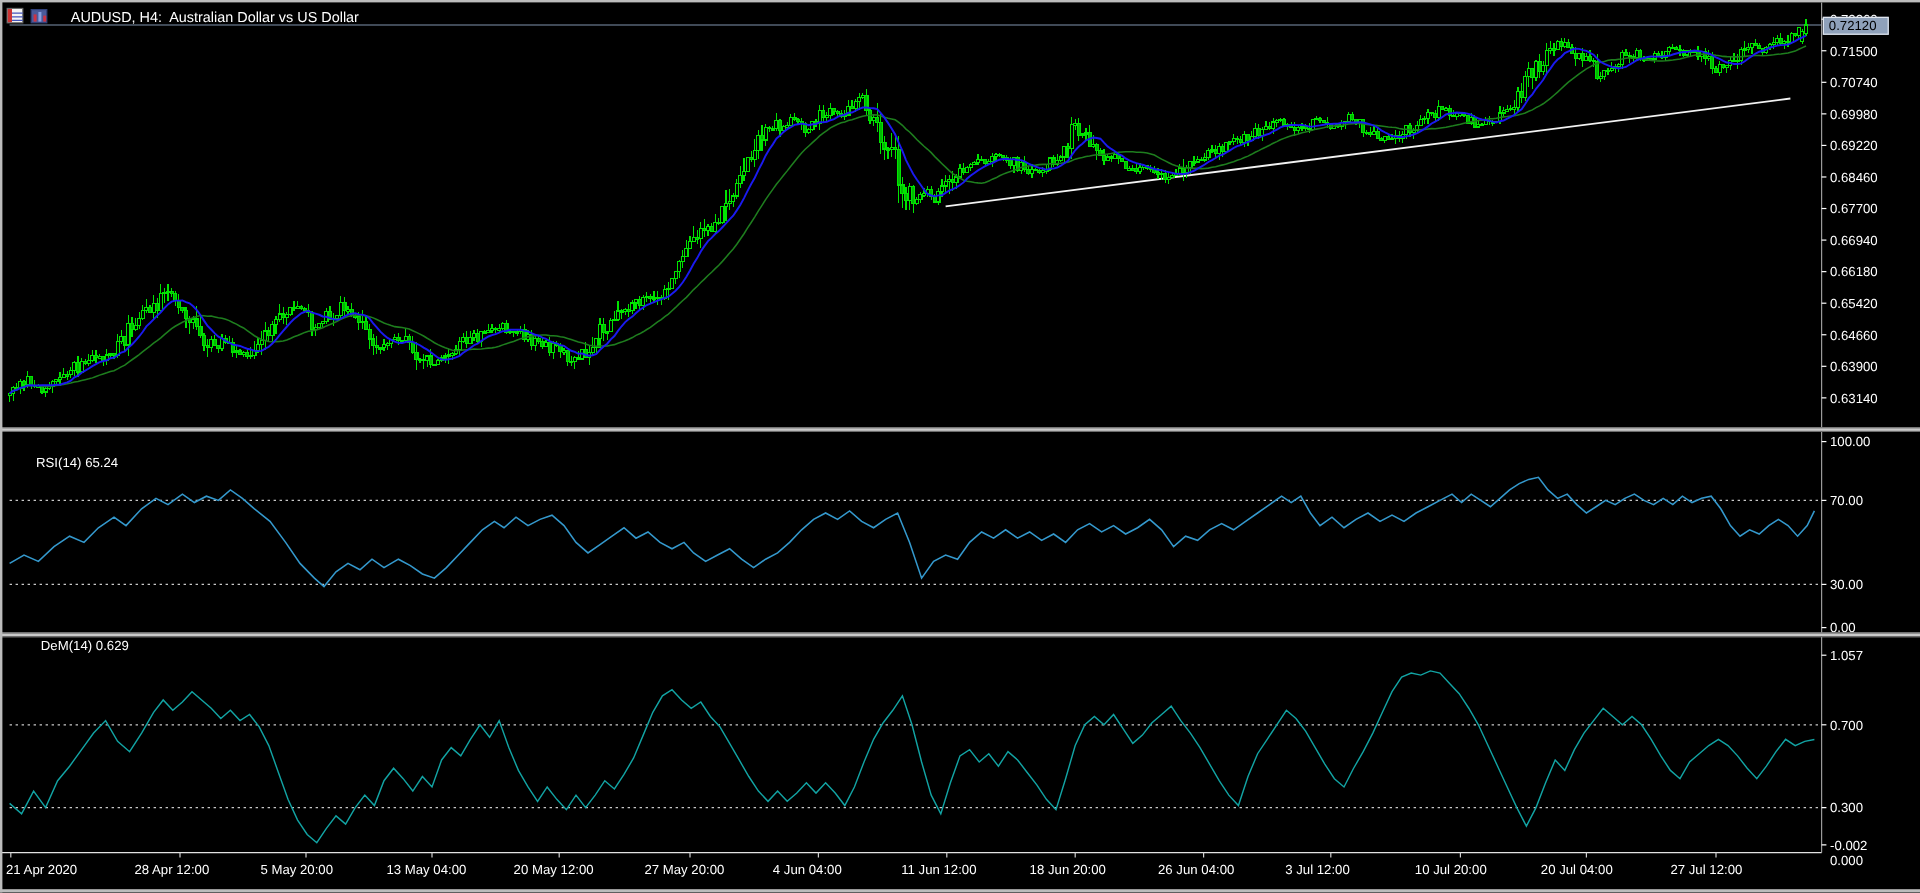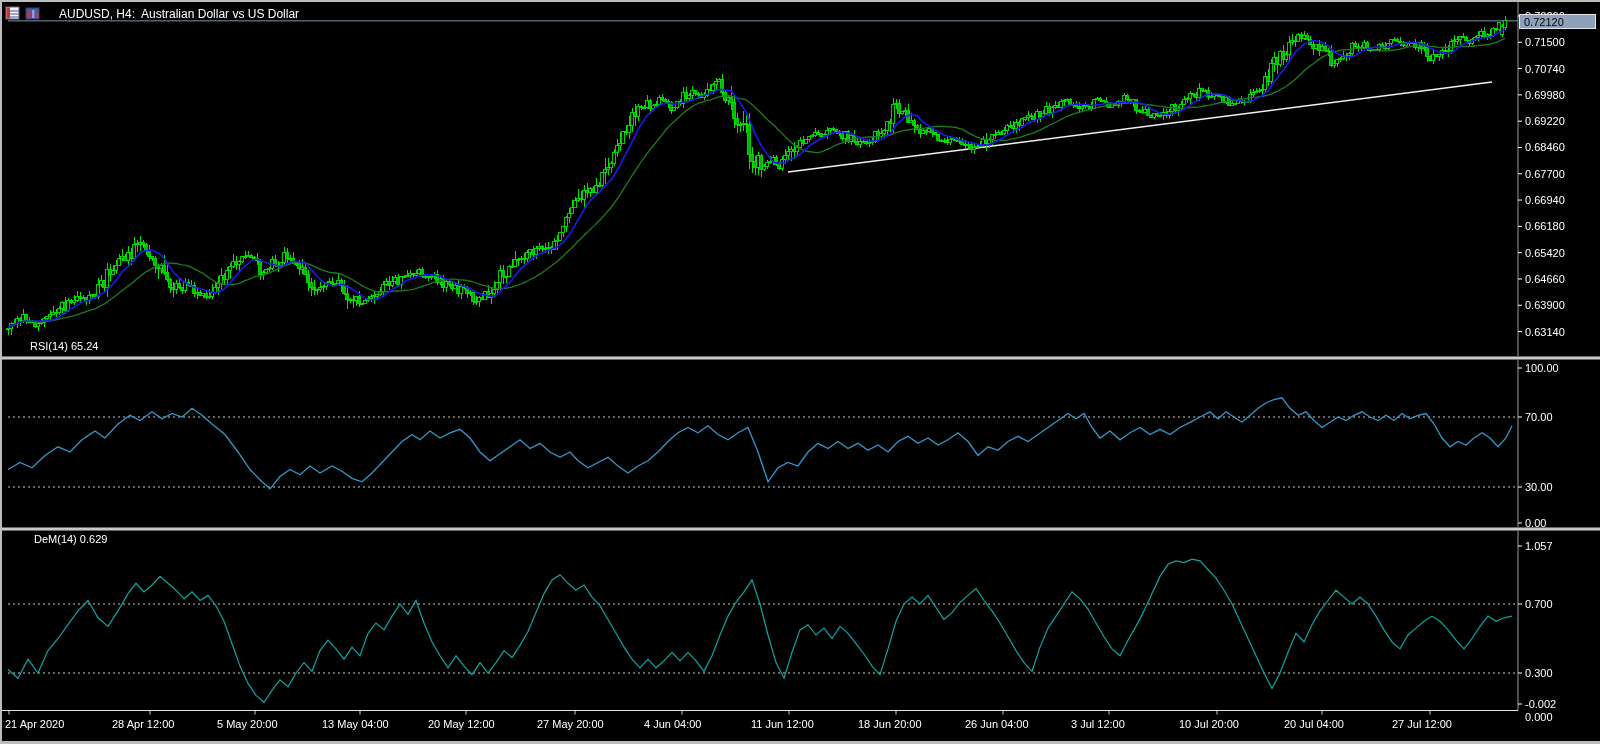--- a/index.html
+++ b/index.html
@@ -10,23 +10,23 @@
   #edge-top{left:0;top:0;width:1600px;height:2px;}
   #edge-bottom{left:0;bottom:0;width:1600px;height:3px;}
   svg#chart{position:absolute;left:0;top:0;z-index:1;}
   .splitter{position:absolute;left:0;width:1600px;height:2px;background:#c9c9c9;
             border-top:1px solid #6b6b6b;border-bottom:1px solid #6b6b6b;z-index:5;}
   #split-1{top:356px;}
   #split-2{top:527px;}
   .titlebar{position:absolute;left:5px;top:6px;z-index:4;display:flex;align-items:center;gap:4px;}
   .title-text{color:#fff;font-size:12px;margin-left:14px;white-space:pre;}
   .pane-label{position:absolute;left:10px;color:#fff;font-size:11px;z-index:4;}
-  #rsi-label{top:340px;padding-left:20px;}
+  #rsi-label{top:380px;padding-left:20px;}
   #dem-label{top:533px;margin-left:24px;}
-  .price-box{position:absolute;left:1519px;top:14px;width:77px;height:15px;z-index:4;
+  .price-box{position:absolute;left:1519px;top:14px;width:55px;height:15px;z-index:4;
              background:#8fa1ba;border:1px solid #dfe5ee;color:#000;font-size:11px;
              line-height:15px;padding-left:4px;box-sizing:border-box;}
   .icon{width:16px;height:15px;display:inline-block;}
 </style>
 </head>
 <body>
 
 <div class="window">
 
   <svg id="chart" width="1600" height="744">

